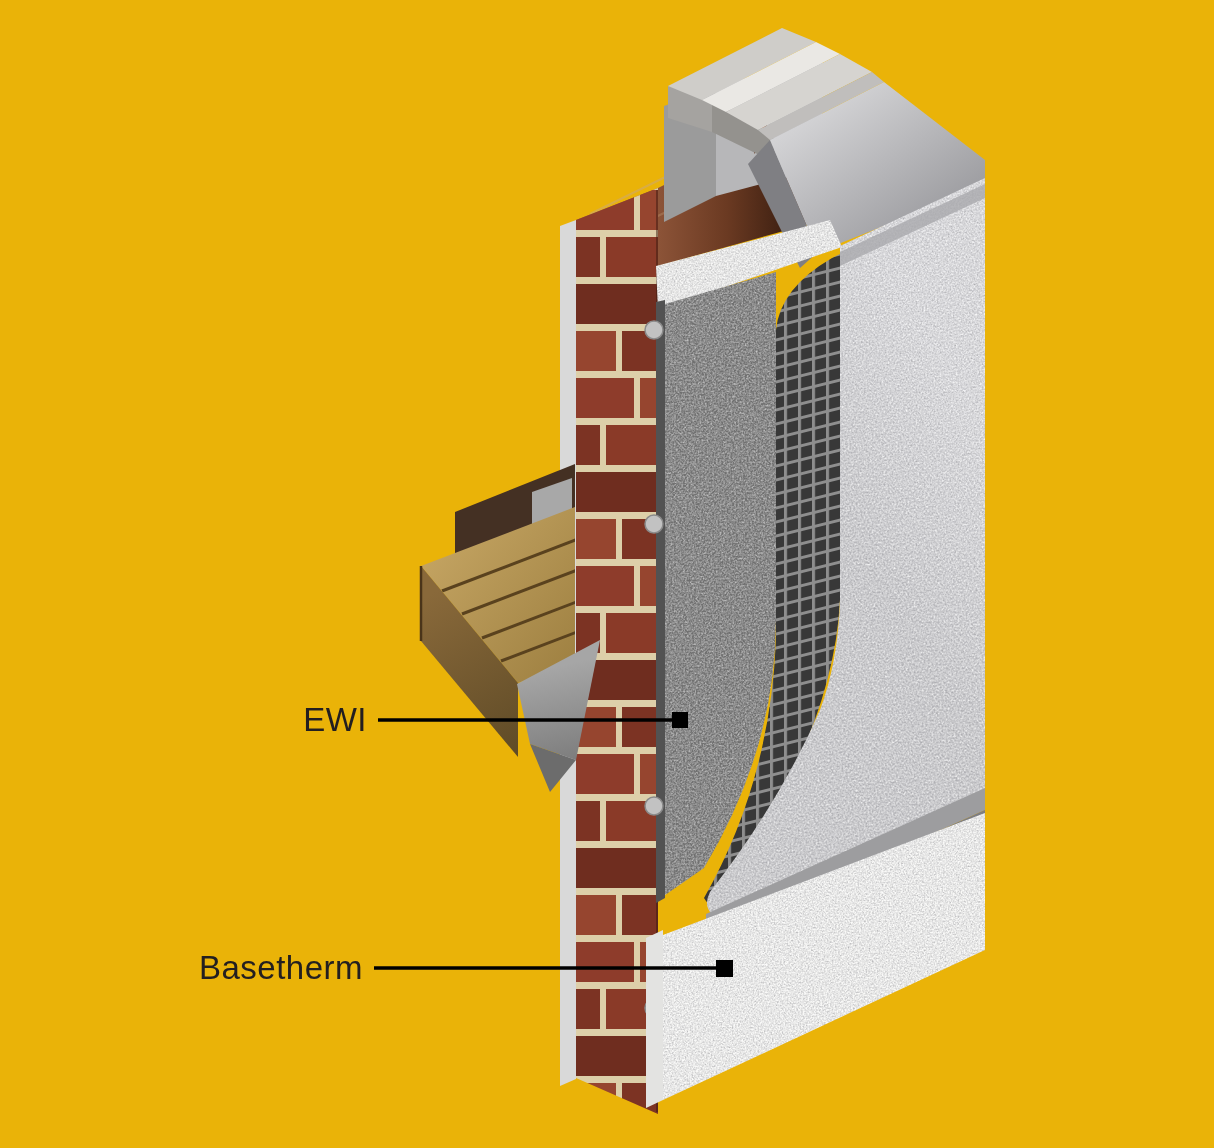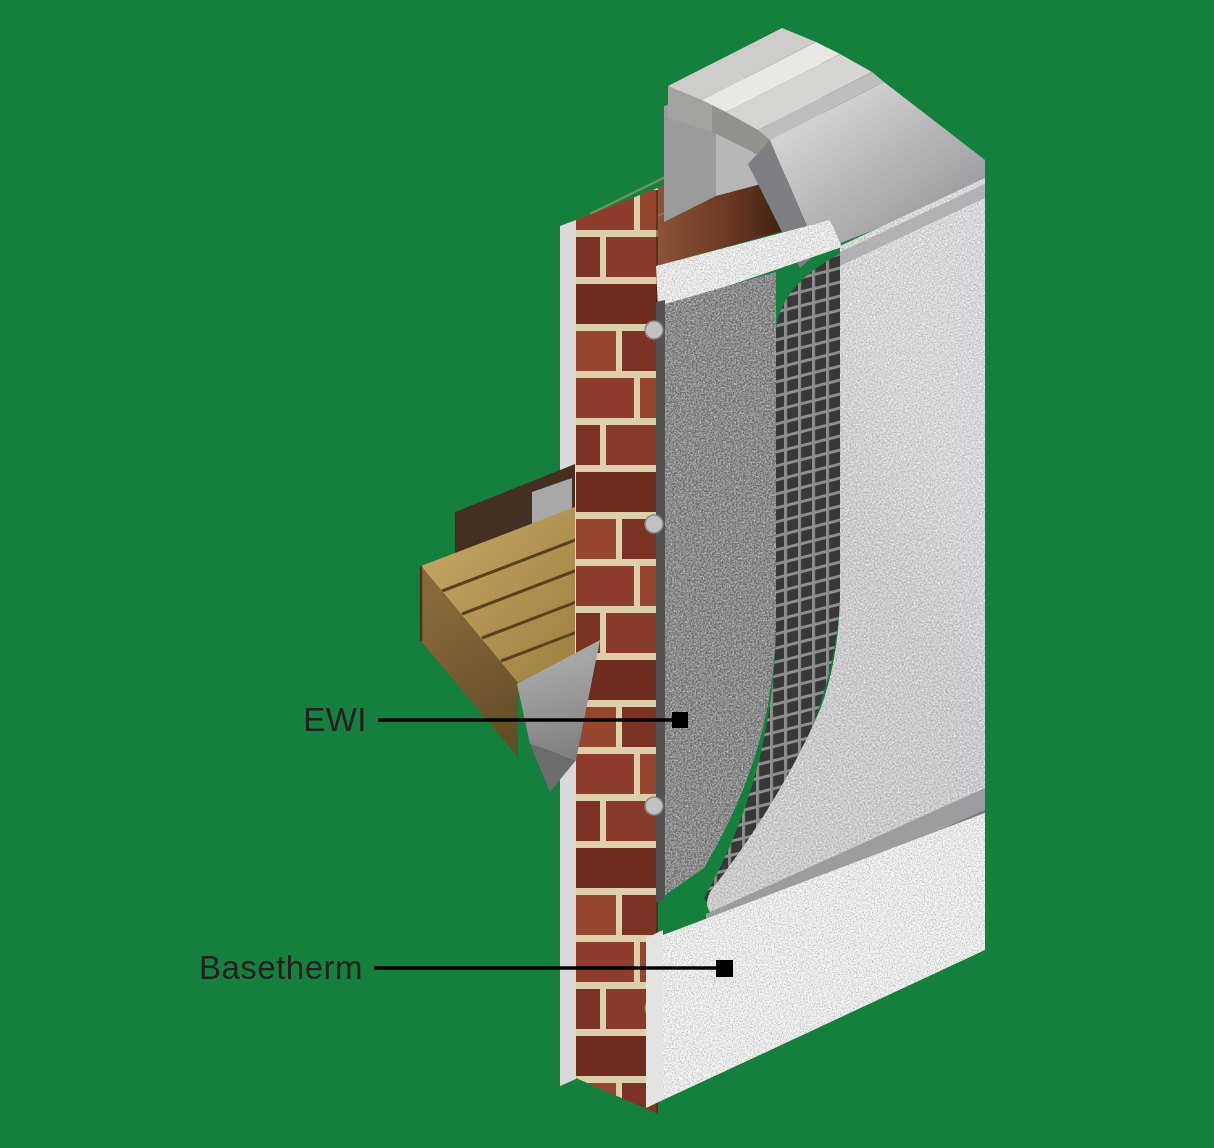--- a/index.html
+++ b/index.html
@@ -1,16 +1,16 @@
 <!DOCTYPE html>
 <html><head>
 <meta charset="utf-8">
 <style>
   html,body{margin:0;padding:0;background:#ffffff;}
-  .stage{position:relative;width:1214px;height:1148px;background:#15803d;overflow:hidden;
+  .stage{position:relative;width:1214px;height:1148px;background:#eab308;overflow:hidden;
          font-family:"Liberation Sans",sans-serif;}
   .stage svg{display:block;position:absolute;left:0;top:0;}
   text.lbl{font-family:"Liberation Sans",sans-serif;font-weight:300;font-size:33px;
            letter-spacing:.5px;}
 </style>
 </head>
 <body>
 
 <div class="stage">
 <svg width="1214" height="1148" viewBox="0 0 1214 1148">

